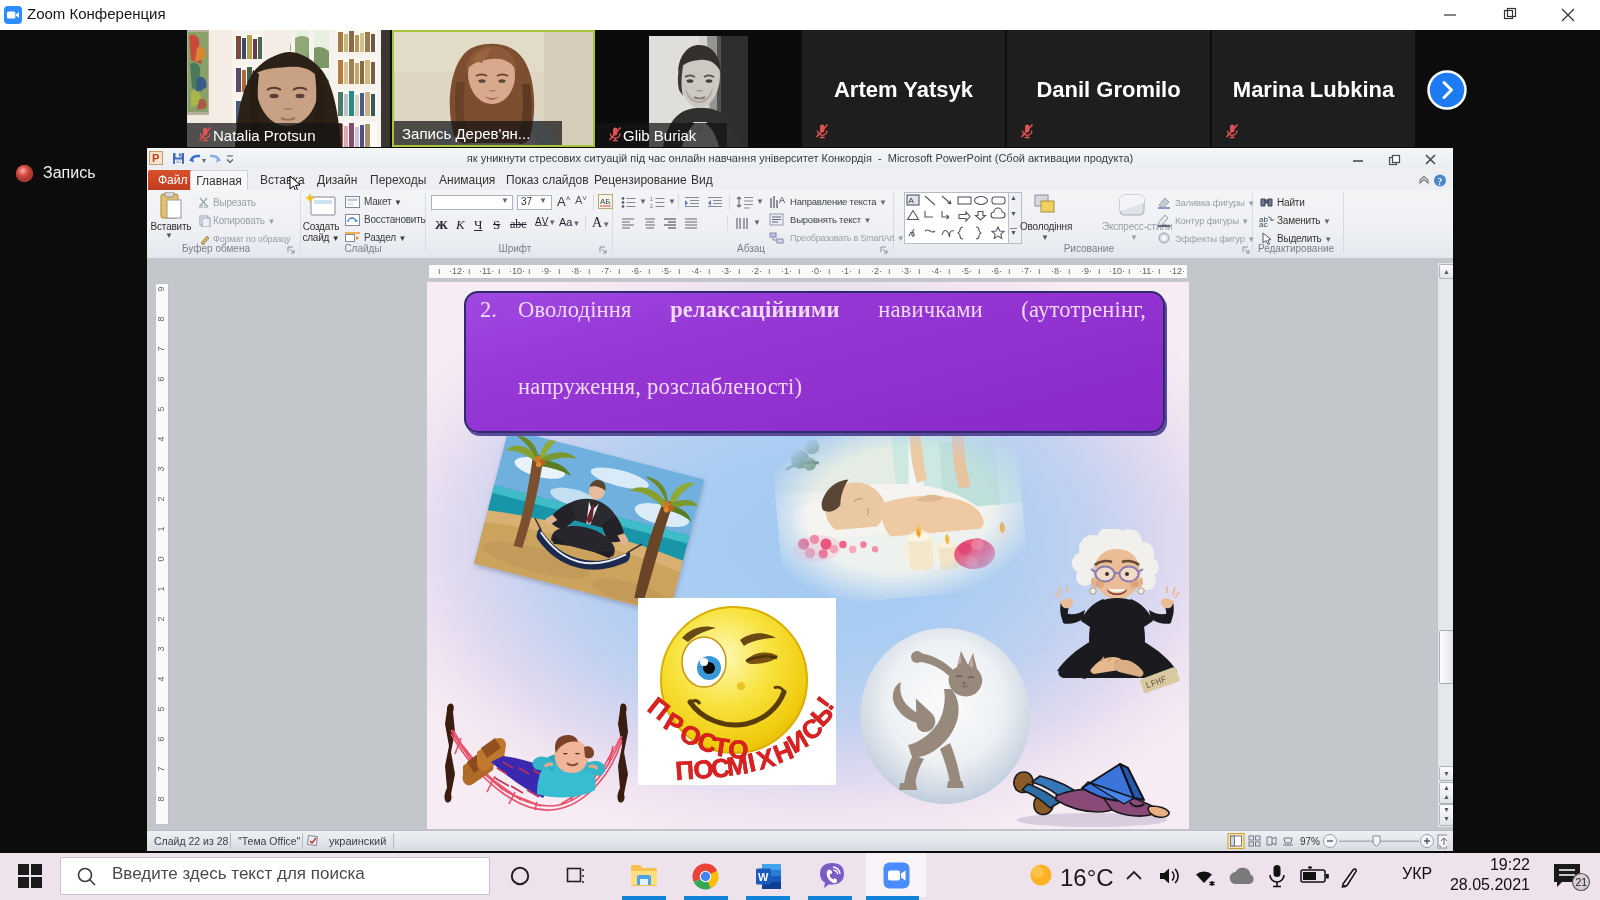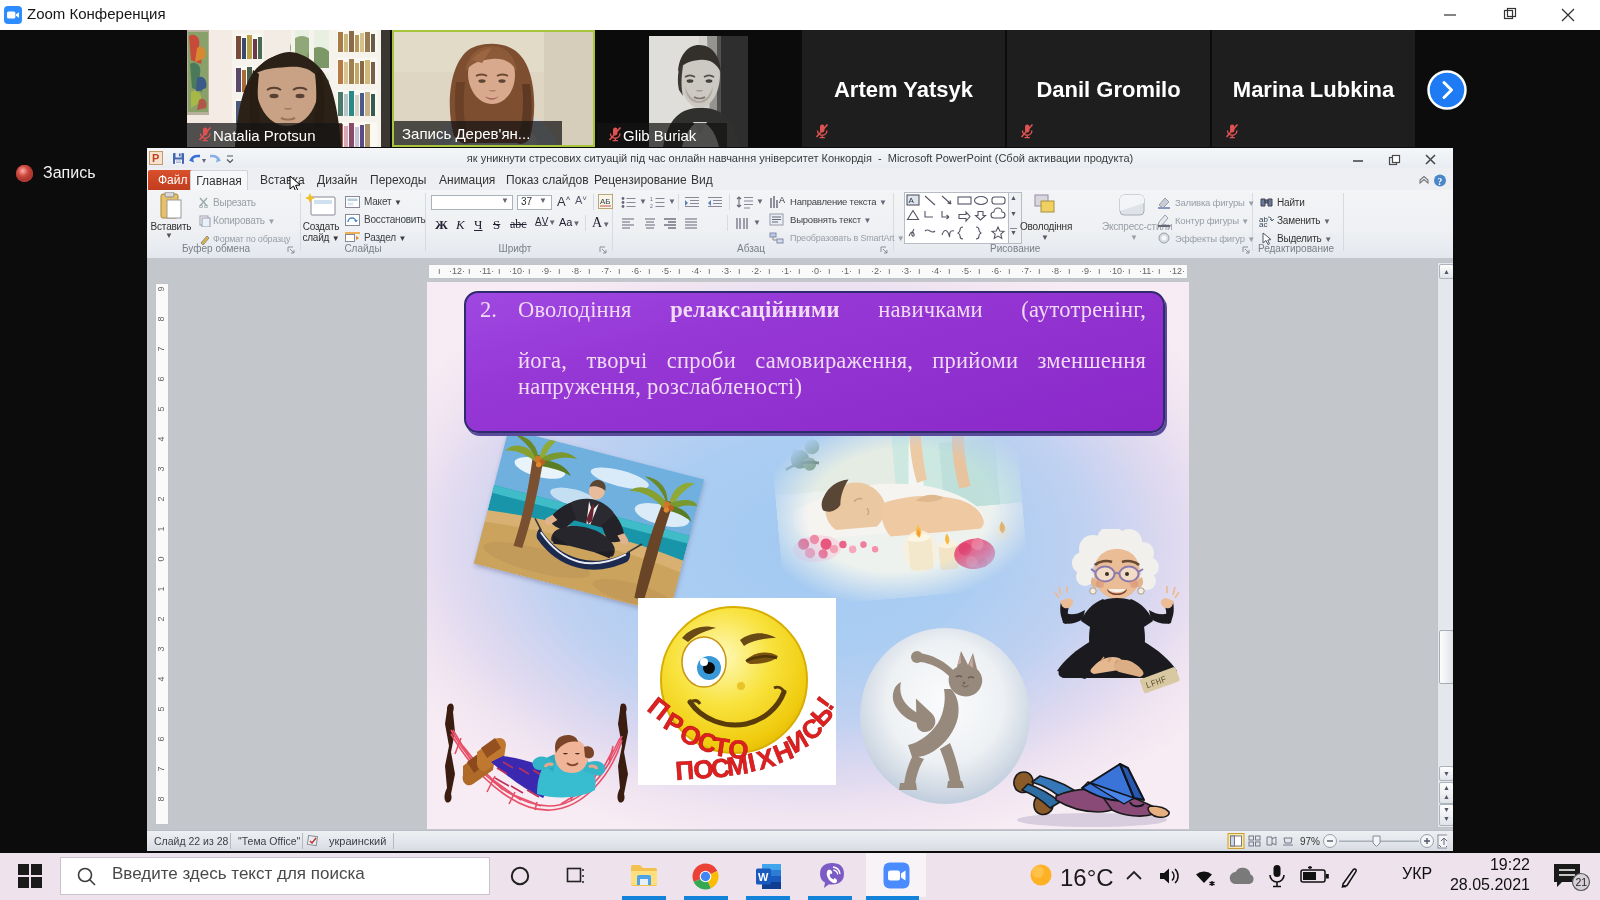--- a/index.html
+++ b/index.html
@@ -522,21 +522,21 @@
     <svg class="t" style="position:absolute;left:1010px;top:24px" width="15" height="13" viewBox="0 0 15 13">
         <path d="M2 8 L8 1 l3 3 -6 7 -4 1 z" fill="#e8eaee" stroke="#98a0aa"></path>
         <path d="M1 12 h12" stroke="#667" stroke-width="2"></path>
       </svg>
     <div class="ric gray" style="left:1028px;top:25px;font-size:9.5px;">Контур фигуры <span style="font-size:8px">▼</span></div>
     <svg class="t" style="position:absolute;left:1010px;top:42px" width="15" height="13" viewBox="0 0 15 13">
         <circle cx="7" cy="6" r="5" fill="#d8dce2" stroke="#98a0aa"></circle>
         <circle cx="7" cy="6" r="2.5" fill="#f4f6f8"></circle>
       </svg>
     <div class="ric gray" style="left:1028px;top:43px;font-size:9.5px;">Эффекты фигур <span style="font-size:8px">▼</span></div>
-    <div class="glabel" style="left:843px;width:100px;text-align:left;">Рисование</div>
+    <div class="glabel" style="left:867px;width:100px;text-align:right;">Рисование</div>
     <svg class="t" style="position:absolute;left:1095px;top:56px" width="8" height="8" viewBox="0 0 8 8">
         <path d="M1 1 h5 M1 1 v5 M3 3 l4 4 M7 4 v3 h-3" stroke="#8a8f98" stroke-width="1" fill="none"></path>
       </svg>
 
     <svg class="t" style="position:absolute;left:1112px;top:6px" width="15" height="13" viewBox="0 0 15 13">
         <path d="M2 3 h4 v7 h-4 z M9 3 h4 v7 h-4 z M6 4 h3 v3 h-3 z" fill="#6a7a9a" stroke="#445"></path>
       </svg>
     <div class="ric" style="left:1130px;top:7px;color:#333;">Найти</div>
     <svg class="t" style="position:absolute;left:1112px;top:24px" width="15" height="13" viewBox="0 0 15 13">
         <text x="0" y="8" font-size="8" fill="#345">ab</text>
@@ -631,28 +631,20 @@
     <div style="position:absolute;left:1292px;top:546px;width:13px;height:20px;background:linear-gradient(#fdfdfd,#e0e4e9);border:1px solid #aeb4bb;border-radius:2px;font-size:7px;color:#556;text-align:center;line-height:9px;">▼<br>▼</div>
     <div id="slide">
       <div id="pbox">
         <div class="t" style="position:absolute;left:14px;top:4px;font-family:'Liberation Serif',serif;font-size:22.5px;color:#f0daf4;">2.</div>
         <div class="ln" style="top:4px;">
             <span>Оволодіння</span>
             <span><b>релаксаційними</b></span>
             <span>навичками</span>
             <span>(аутотренінг,</span>
           </div>
-        <div class="ln" style="top:55px;">
-            <span>йога,</span>
-            <span>творчі</span>
-            <span>спроби</span>
-            <span>самовираження,</span>
-            <span>прийоми</span>
-            <span>зменшення</span>
-          </div>
         <div class="ln" style="top:80.5px;justify-content:flex-start;">напруження,&nbsp;розслабленості)</div>
       </div>
 
       <div class="im" style="left:61px;top:170px;width:202px;height:139px;transform:rotate(14.5deg);box-shadow:1px 2px 4px rgba(120,120,160,0.5);">
         <svg width="202" height="139" viewBox="0 0 202 139">
           <rect width="202" height="139" fill="#7fb9e0"></rect>
           <rect y="0" width="202" height="62" fill="#6fb0de"></rect>
           <ellipse cx="40" cy="30" rx="26" ry="9" fill="#ffffff" opacity="0.85"></ellipse>
           <ellipse cx="120" cy="20" rx="30" ry="8" fill="#f4faff" opacity="0.8"></ellipse>
           <ellipse cx="170" cy="45" rx="28" ry="10" fill="#ffffff" opacity="0.75"></ellipse>

